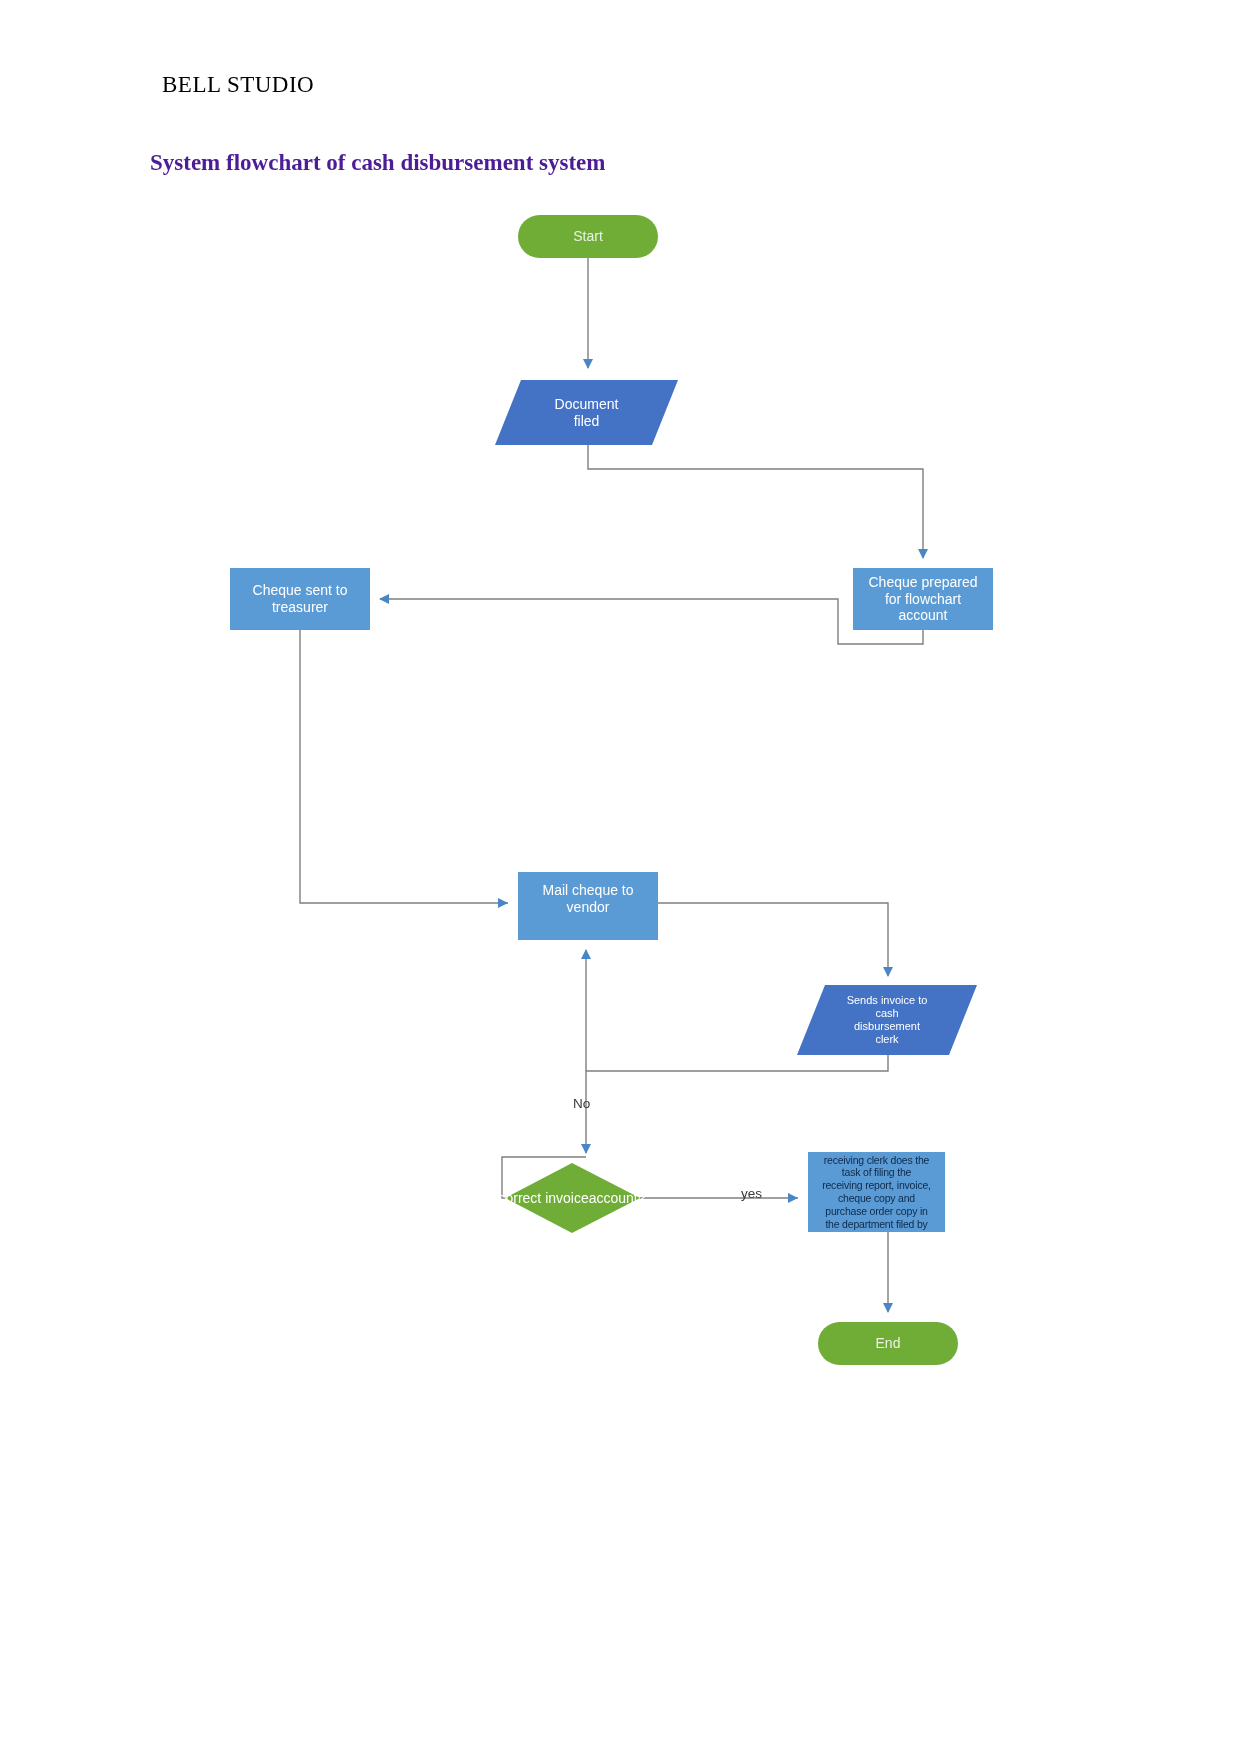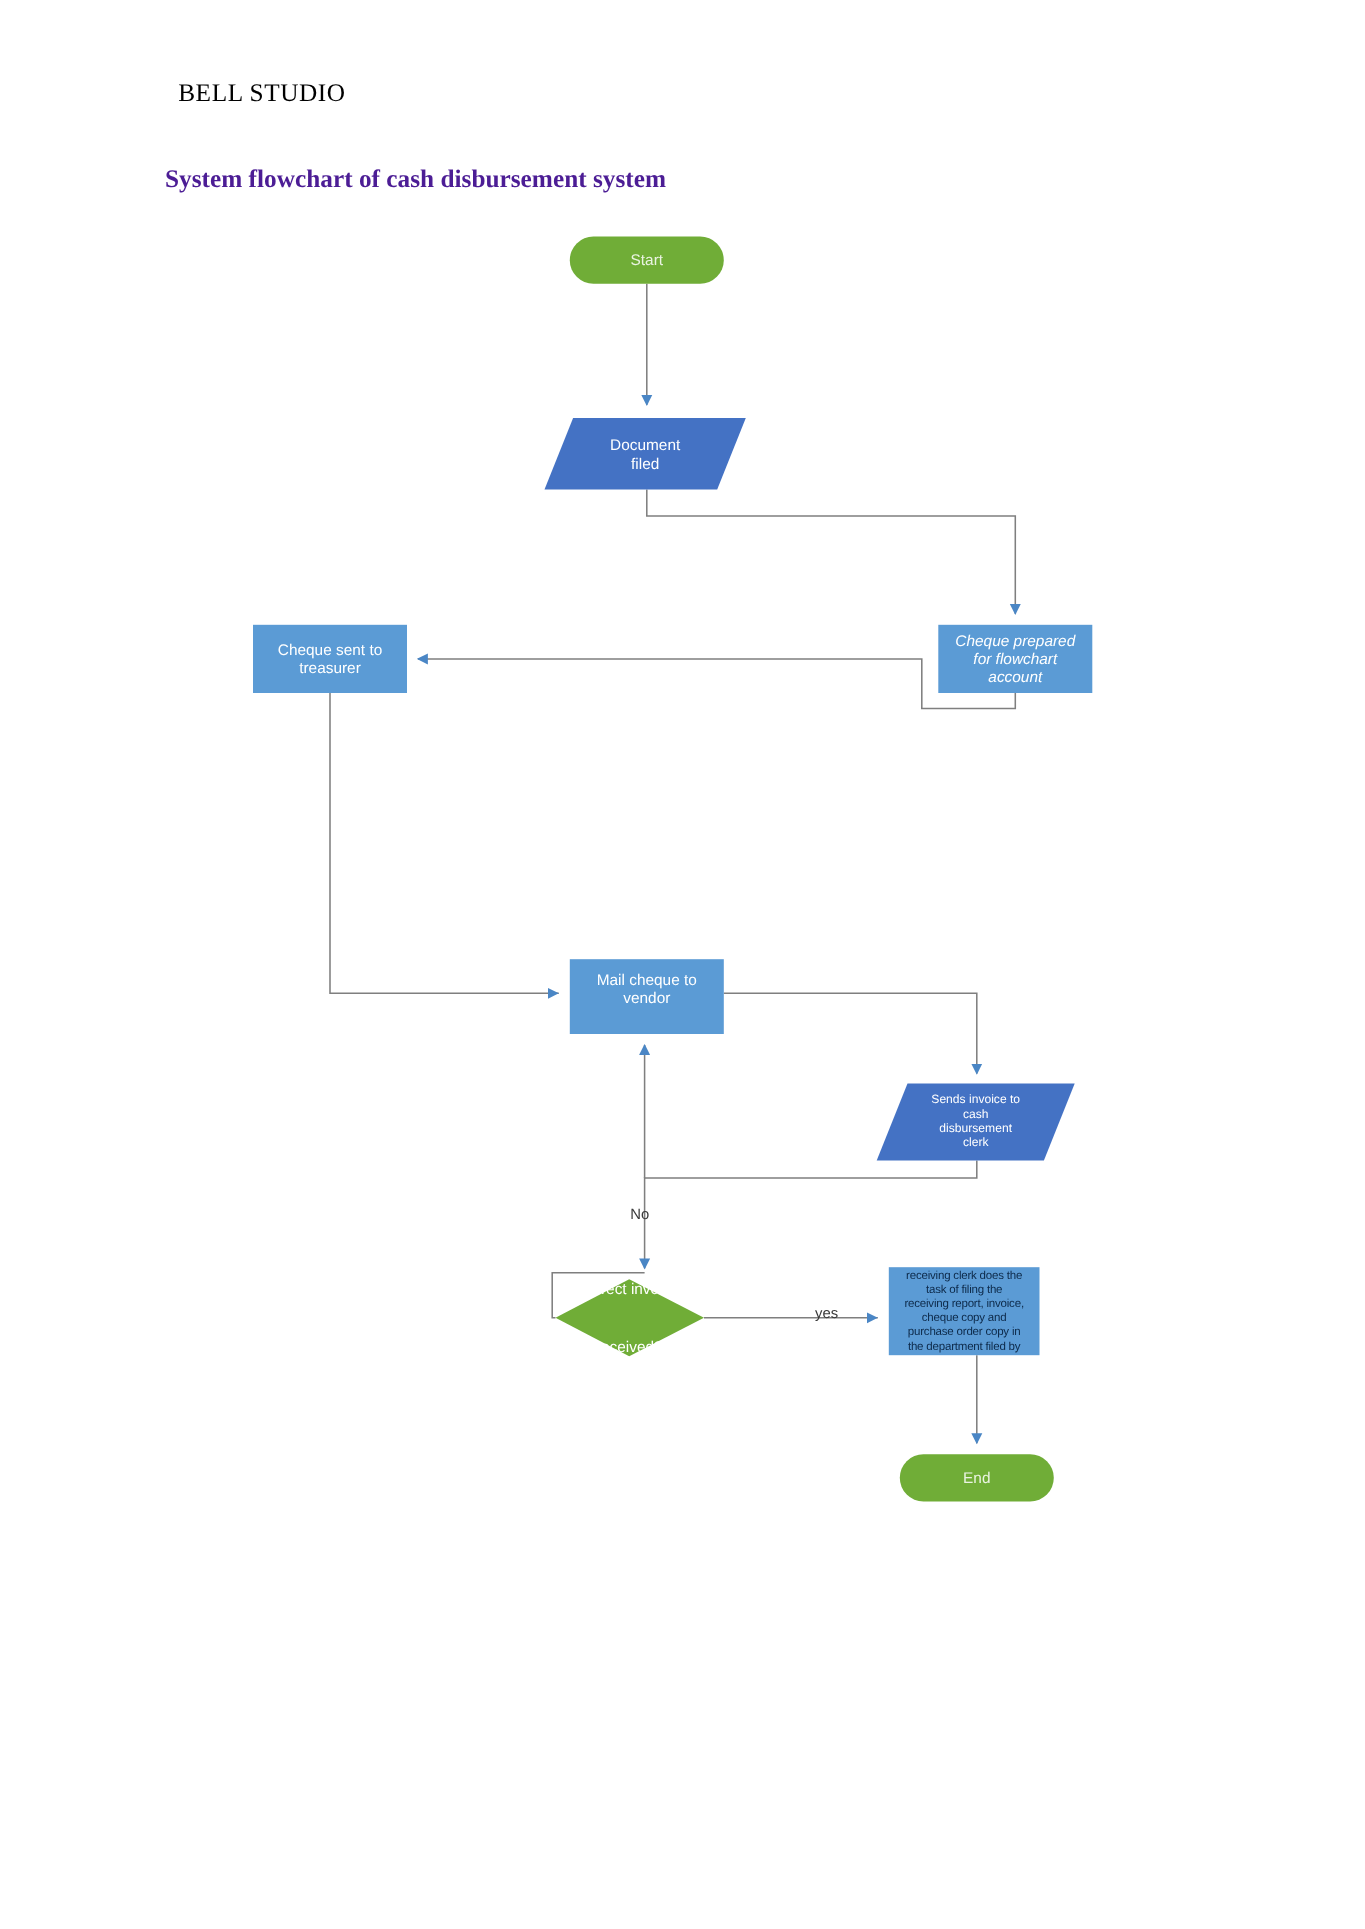--- a/index.html
+++ b/index.html
@@ -160,41 +160,41 @@
   <div class="node-label label-doc" style="left:495px; top:380px; width:183px; height:65px; flex-direction:column;">
     <span>Document</span>
     <span>filed</span>
   </div>
 
   <div class="node-label label-proc" style="left:230px; top:568px; width:140px; height:62px; flex-direction:column;">
     <span>Cheque sent to</span>
     <span>treasurer</span>
   </div>
 
-  <div class="node-label label-proc" style="left:853px; top:568px; width:140px; height:62px; flex-direction:column;font-style:italic;">
+  <div class="node-label label-proc" style="left:853px; top:568px; width:140px; height:62px; flex-direction:column;">
     <span>Cheque prepared</span>
     <span>for flowchart</span>
     <span>account</span>
   </div>
 
   <div class="node-label label-proc" style="left:518px; top:872px; width:140px; height:54px; flex-direction:column;">
     <span>Mail cheque to</span>
     <span>vendor</span>
   </div>
 
   <div class="node-label label-doc-sm" style="left:797px; top:985px; width:180px; height:70px; flex-direction:column;">
     <span>Sends invoice to</span>
     <span>cash</span>
     <span>disbursement</span>
     <span>clerk</span>
   </div>
 
-  <div class="node-label label-decision" style="left:496px; top:1163px; width:152px; height:70px; flex-direction:column;justify-content:space-between;">
+  <div class="node-label label-decision" style="left:496px; top:1163px; width:152px; height:70px; flex-direction:row;">
     <span>correct invoice</span>
-    <span>received?</span>
+    <span>account?</span>
   </div>
 
   <div class="node-label label-dense" style="left:806px; top:1149px; width:141px; height:86px; flex-direction:column; justify-content:center;">
     <span>receiving clerk does the</span>
     <span>task of filing the</span>
     <span>receiving report, invoice,</span>
     <span>cheque copy and</span>
     <span>purchase order copy in</span>
     <span>the department filed by</span>
   </div>

